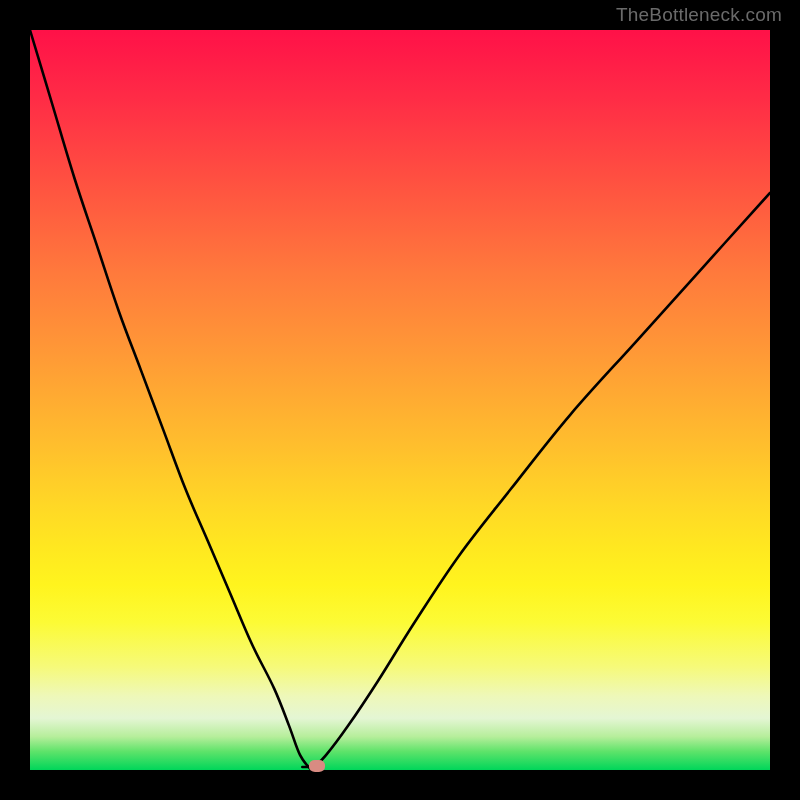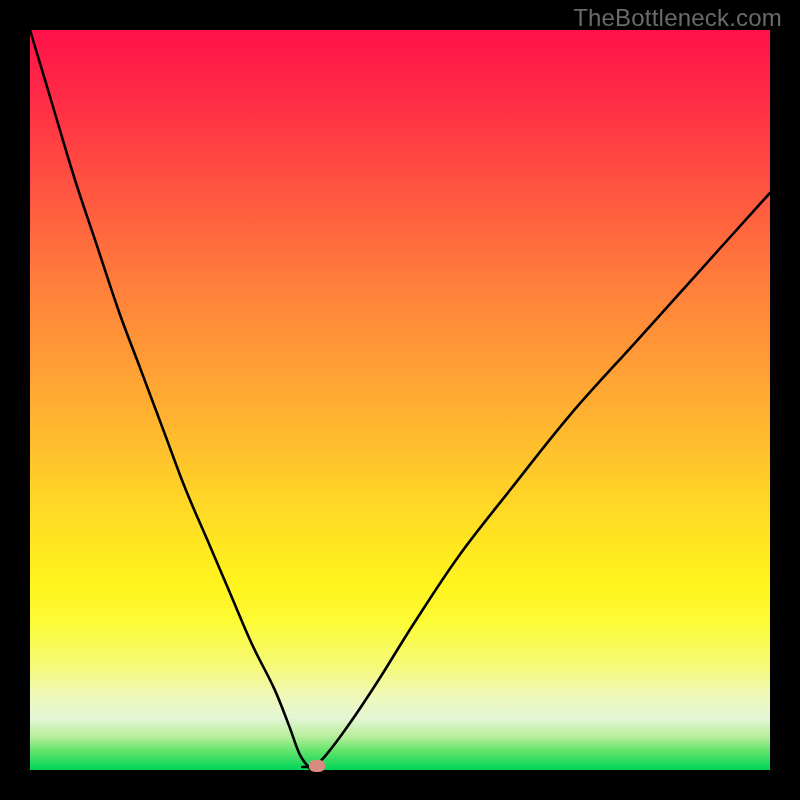--- a/index.html
+++ b/index.html
@@ -42,21 +42,21 @@
       #b6ee9b 95.5%,
       #5ee36a 97.5%,
       #00d65a 100%
     );
   }
   .watermark {
     position: absolute;
     top: 4px;
     right: 18px;
     color: #6a6a6a;
-    font-size: 24px;
+    font-size: 19px;
     letter-spacing: 0.2px;
     font-weight: 400;
     user-select: none;
   }
   svg.curve {
     position: absolute;
     left: 0;
     top: 0;
     width: 740px;
     height: 740px;

